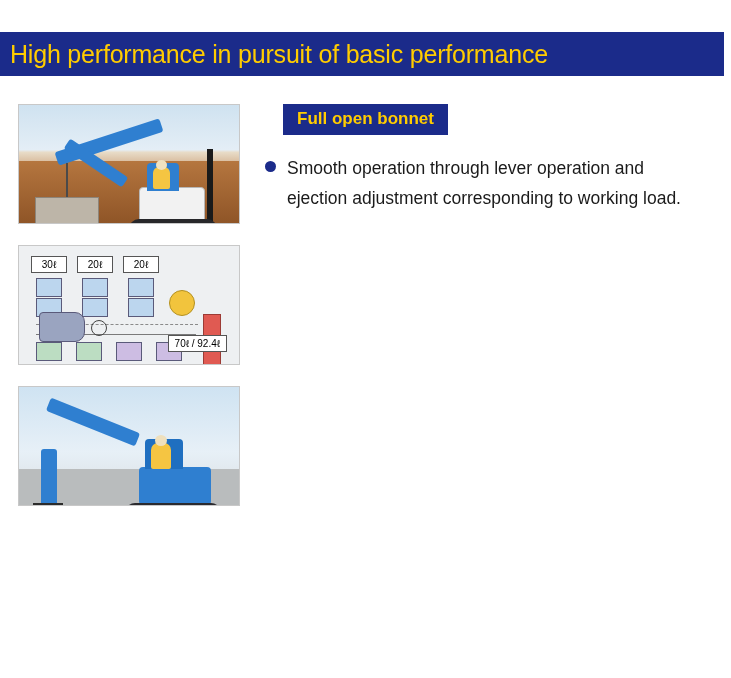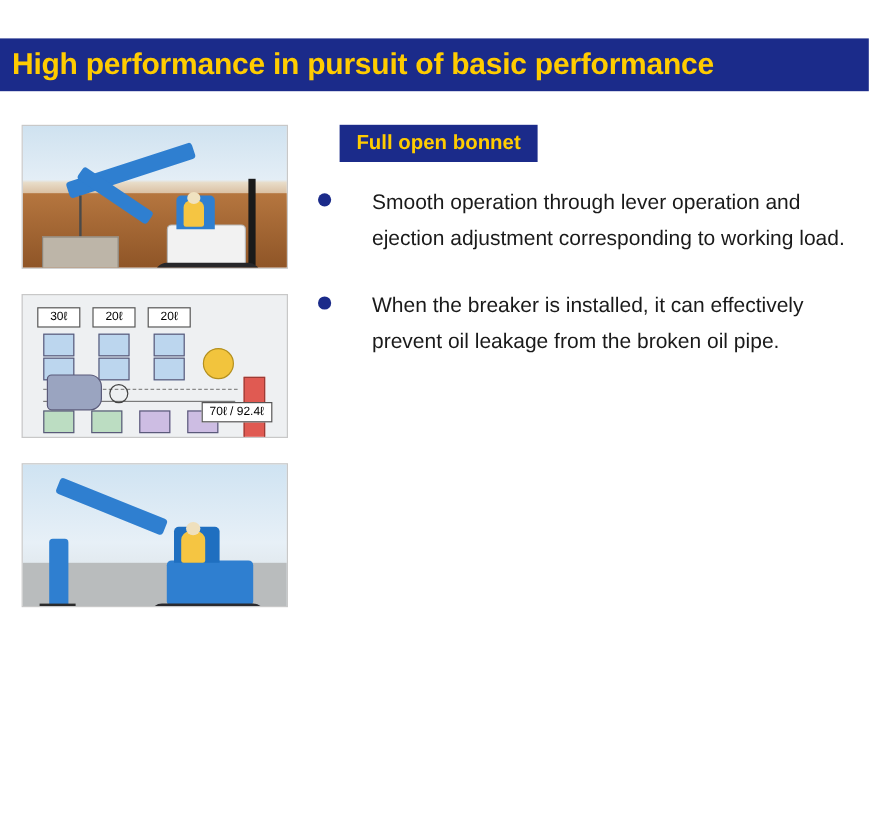--- a/index.html
+++ b/index.html
@@ -26,21 +26,21 @@
     top: 32px;
     width: 724px;
     height: 44px;
     background: #1b2b8a;
     display: flex;
     align-items: center;
   }
   .banner-title {
     color: #ffcc00;
     font-size: 25px;
-    font-weight: bold;
+    font-weight: normal;
     letter-spacing: -0.2px;
     padding-left: 10px;
     white-space: nowrap;
   }
 
   
   .content {
     position: absolute;
     left: 0;
     top: 104px;
@@ -313,21 +313,20 @@
     margin-left: 18px;
   }
   .head-block { margin-bottom: 18px; }
   .head-block.second { margin-top: 28px; }
 
   
   .bullet-row {
     display: flex;
     align-items: flex-start;
     margin-bottom: 26px;
-    gap: 23px;
   }
   .bullet-dot {
     width: 11px;
     height: 11px;
     border-radius: 50%;
     background: #1b2b8a;
     flex: 0 0 auto;
     margin-top: 8px;
     margin-right: 11px;
   }
@@ -420,20 +419,16 @@
         <div class="sub-head">Full open bonnet</div>
       </div>
 
       <div class="bullet-row">
         <div class="bullet-dot"></div>
         <div class="bullet-text">Smooth operation through lever operation and ejection adjustment corresponding to working load.</div>
       </div>
 
 
 
-      <div class="bullet-row">
-        <div class="bullet-dot"></div>
-        <div class="bullet-text">When the breaker is installed, it can effectively prevent oil leakage from the broken oil pipe.</div>
-      </div>
 
     </div>
   </div>
 </div>
 
 </body></html>

